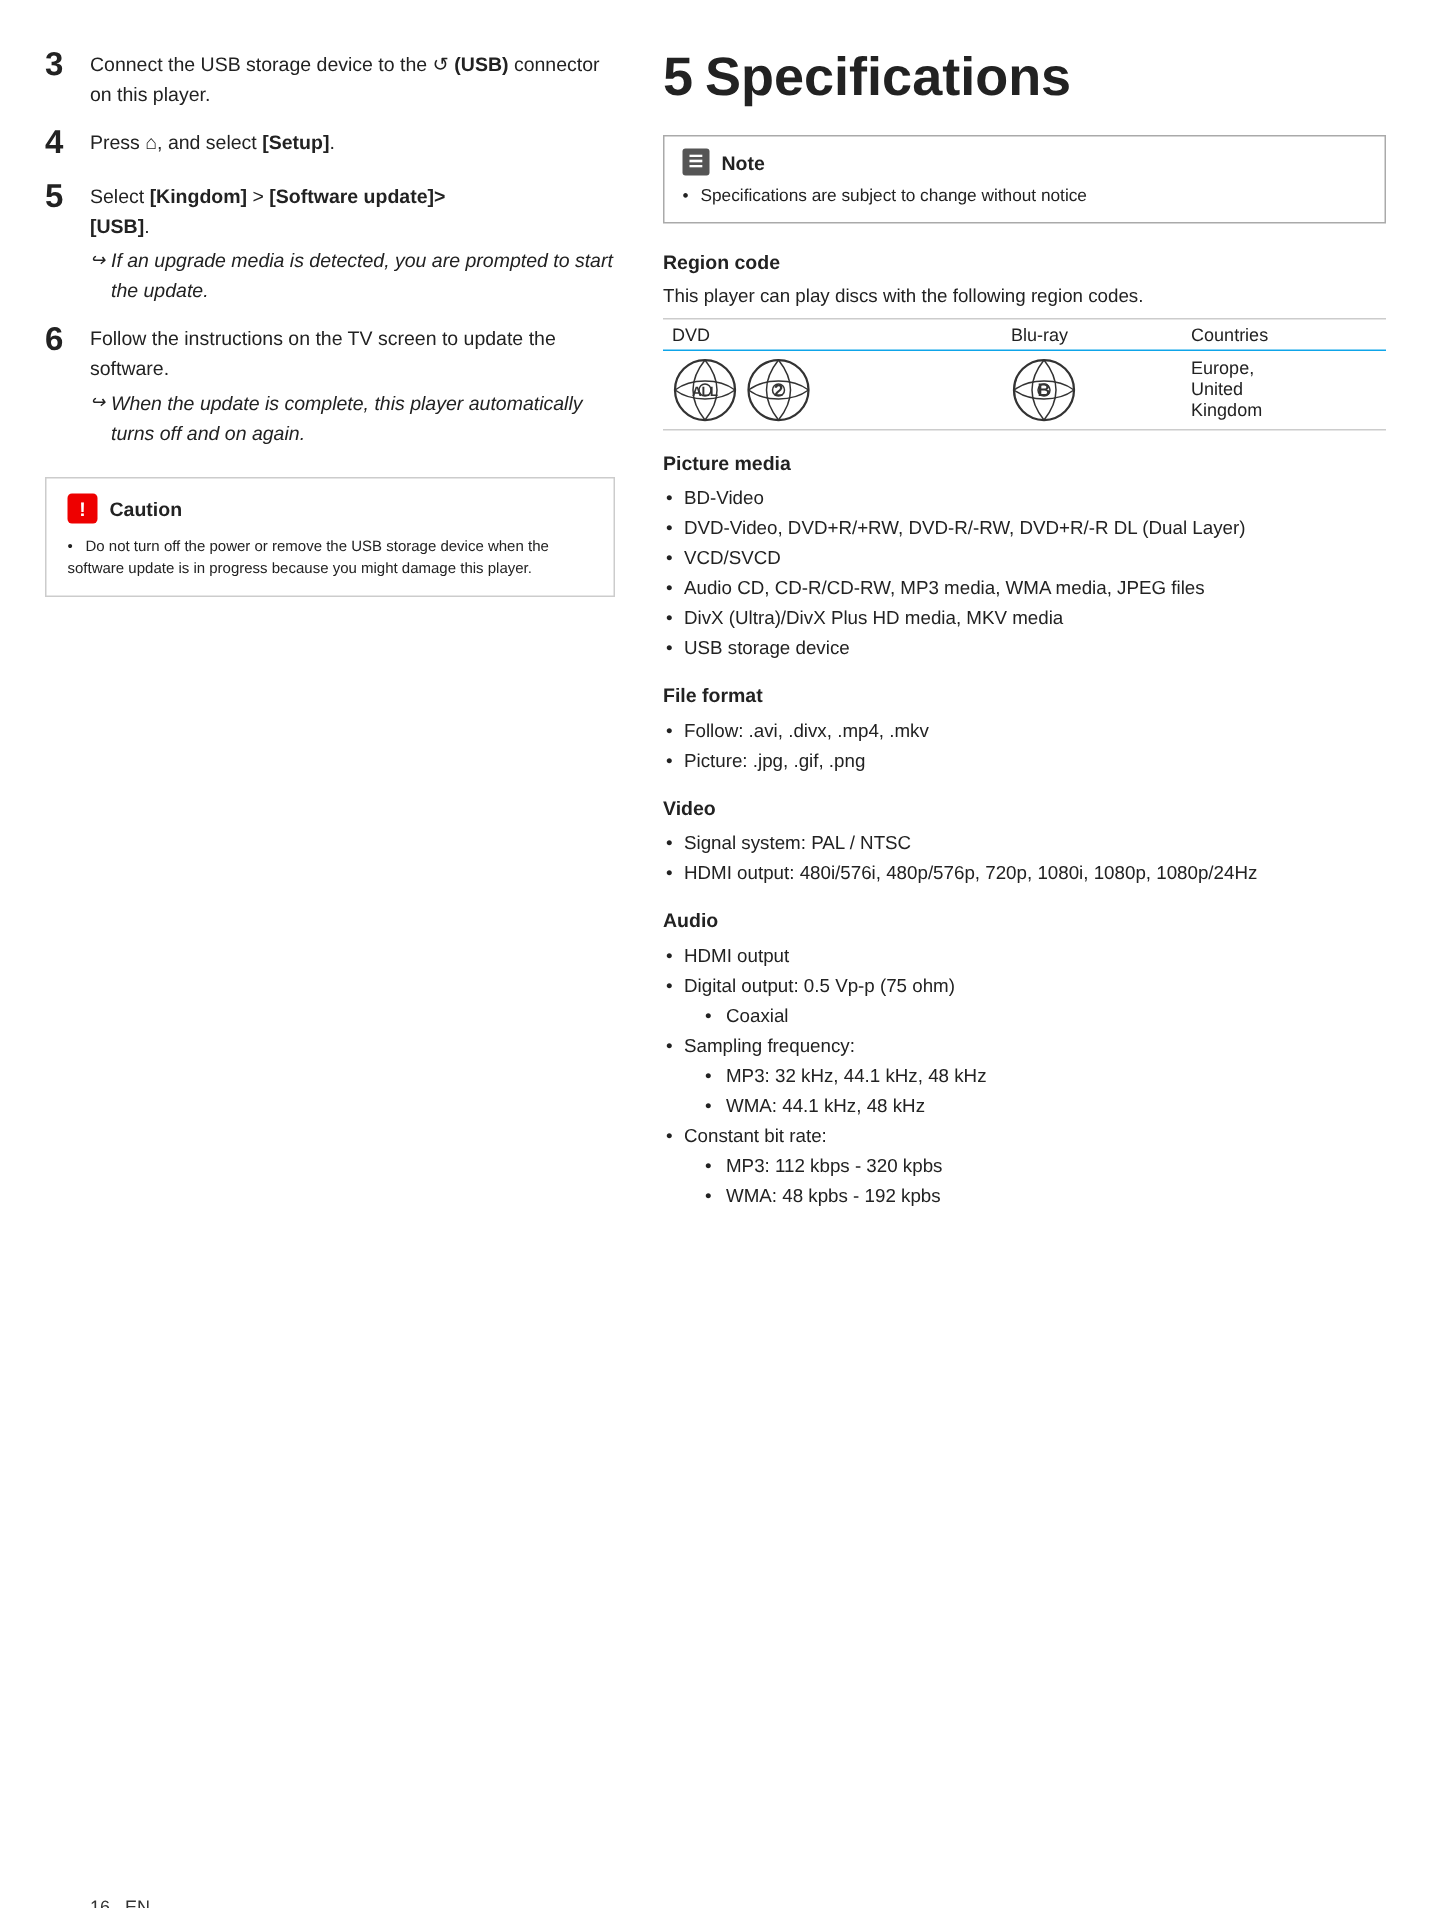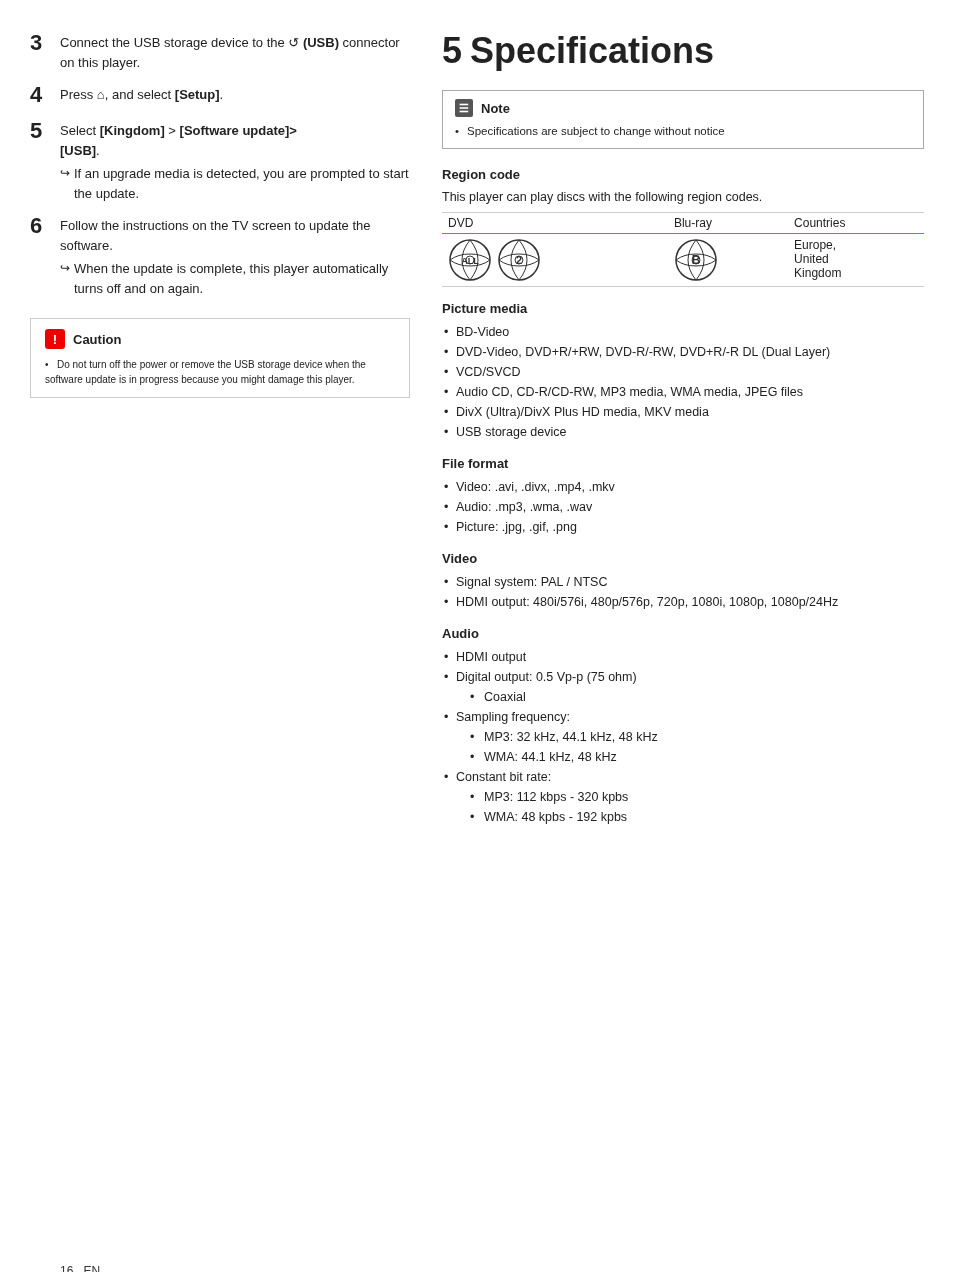--- a/index.html
+++ b/index.html
@@ -44,20 +44,21 @@
     }
     .step-content b {
       font-weight: bold;
     }
     .step-arrow {
       display: block;
       margin-top: 4px;
       padding-left: 14px;
       position: relative;
       line-height: 1.5;
+      font-style: italic;
     }
     .step-arrow::before {
       content: '↪';
       position: absolute;
       left: 0;
       font-size: 12px;
     }
 
     .caution-box {
       border: 1px solid #ccc;
@@ -323,22 +324,21 @@
           <li>VCD/SVCD</li>
           <li>Audio CD, CD-R/CD-RW, MP3 media, WMA media, JPEG files</li>
           <li>DivX (Ultra)/DivX Plus HD media, MKV media</li>
           <li>USB storage device</li>
         </ul>
       </div>
 
       <div>
         <div class="subsection-title">File format</div>
         <ul class="content-list">
-          <li>Video: .avi, .divx, .mp4, .mkv</li>
-          <li>Audio: .mp3, .wma, .wav</li>
+          <li>Follow: .avi, .divx, .mp4, .mkv</li>
           <li>Picture: .jpg, .gif, .png</li>
         </ul>
       </div>
 
       <div>
         <div class="subsection-title">Video</div>
         <ul class="content-list">
           <li>Signal system: PAL / NTSC</li>
           <li>HDMI output: 480i/576i, 480p/576p, 720p, 1080i, 1080p, 1080p/24Hz</li>
         </ul>

